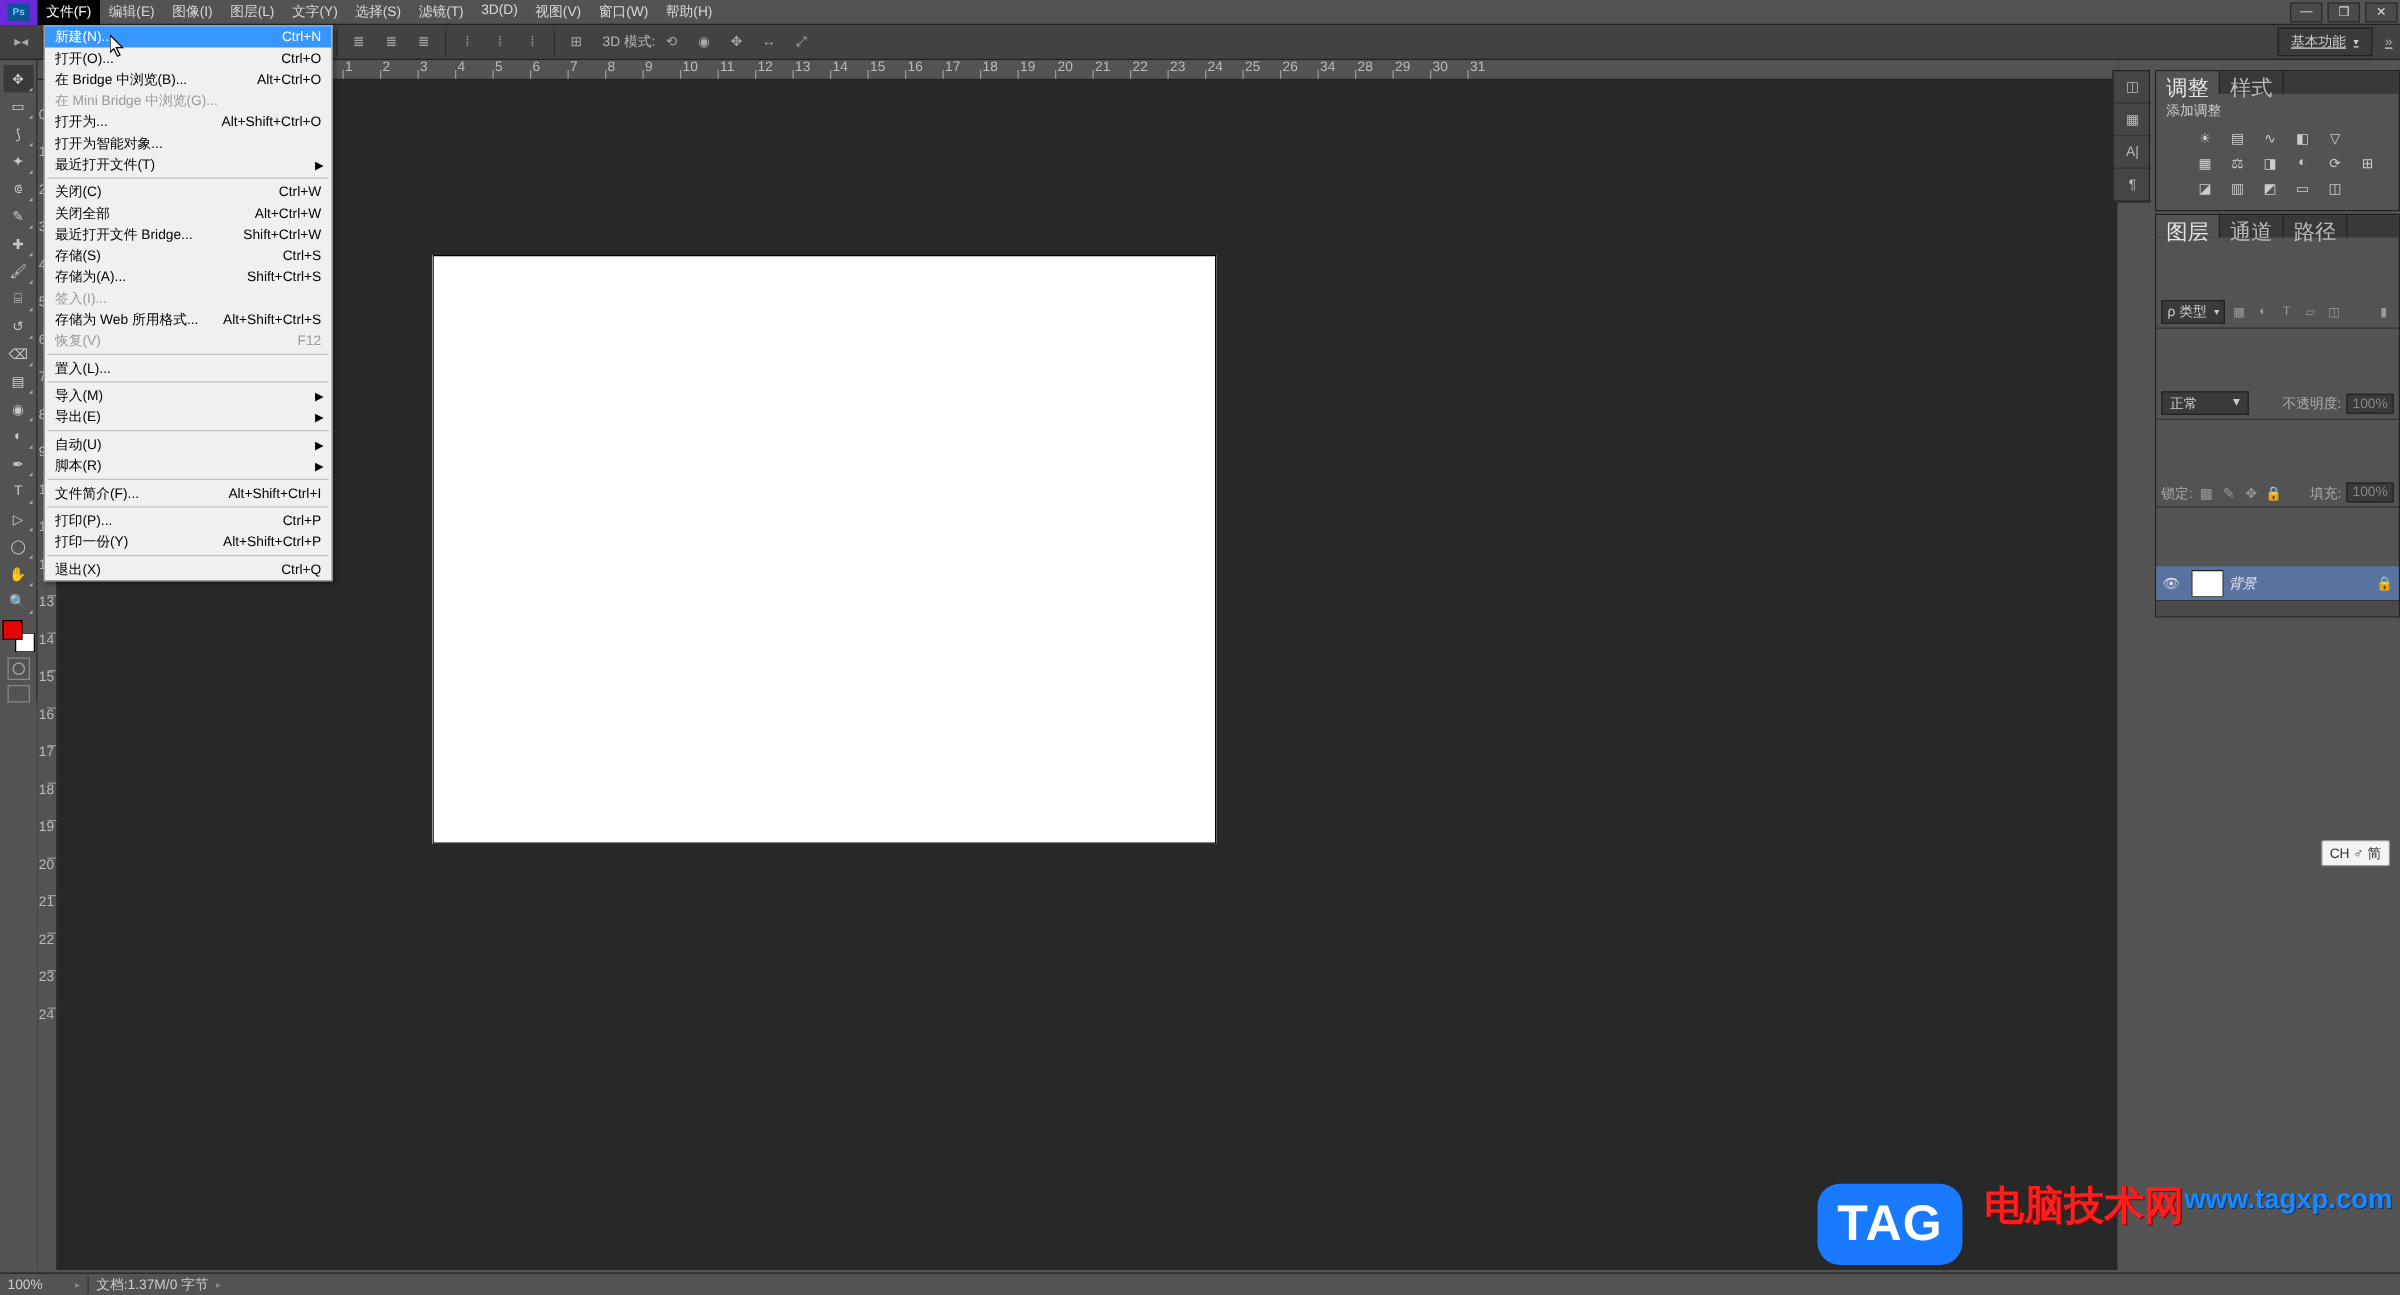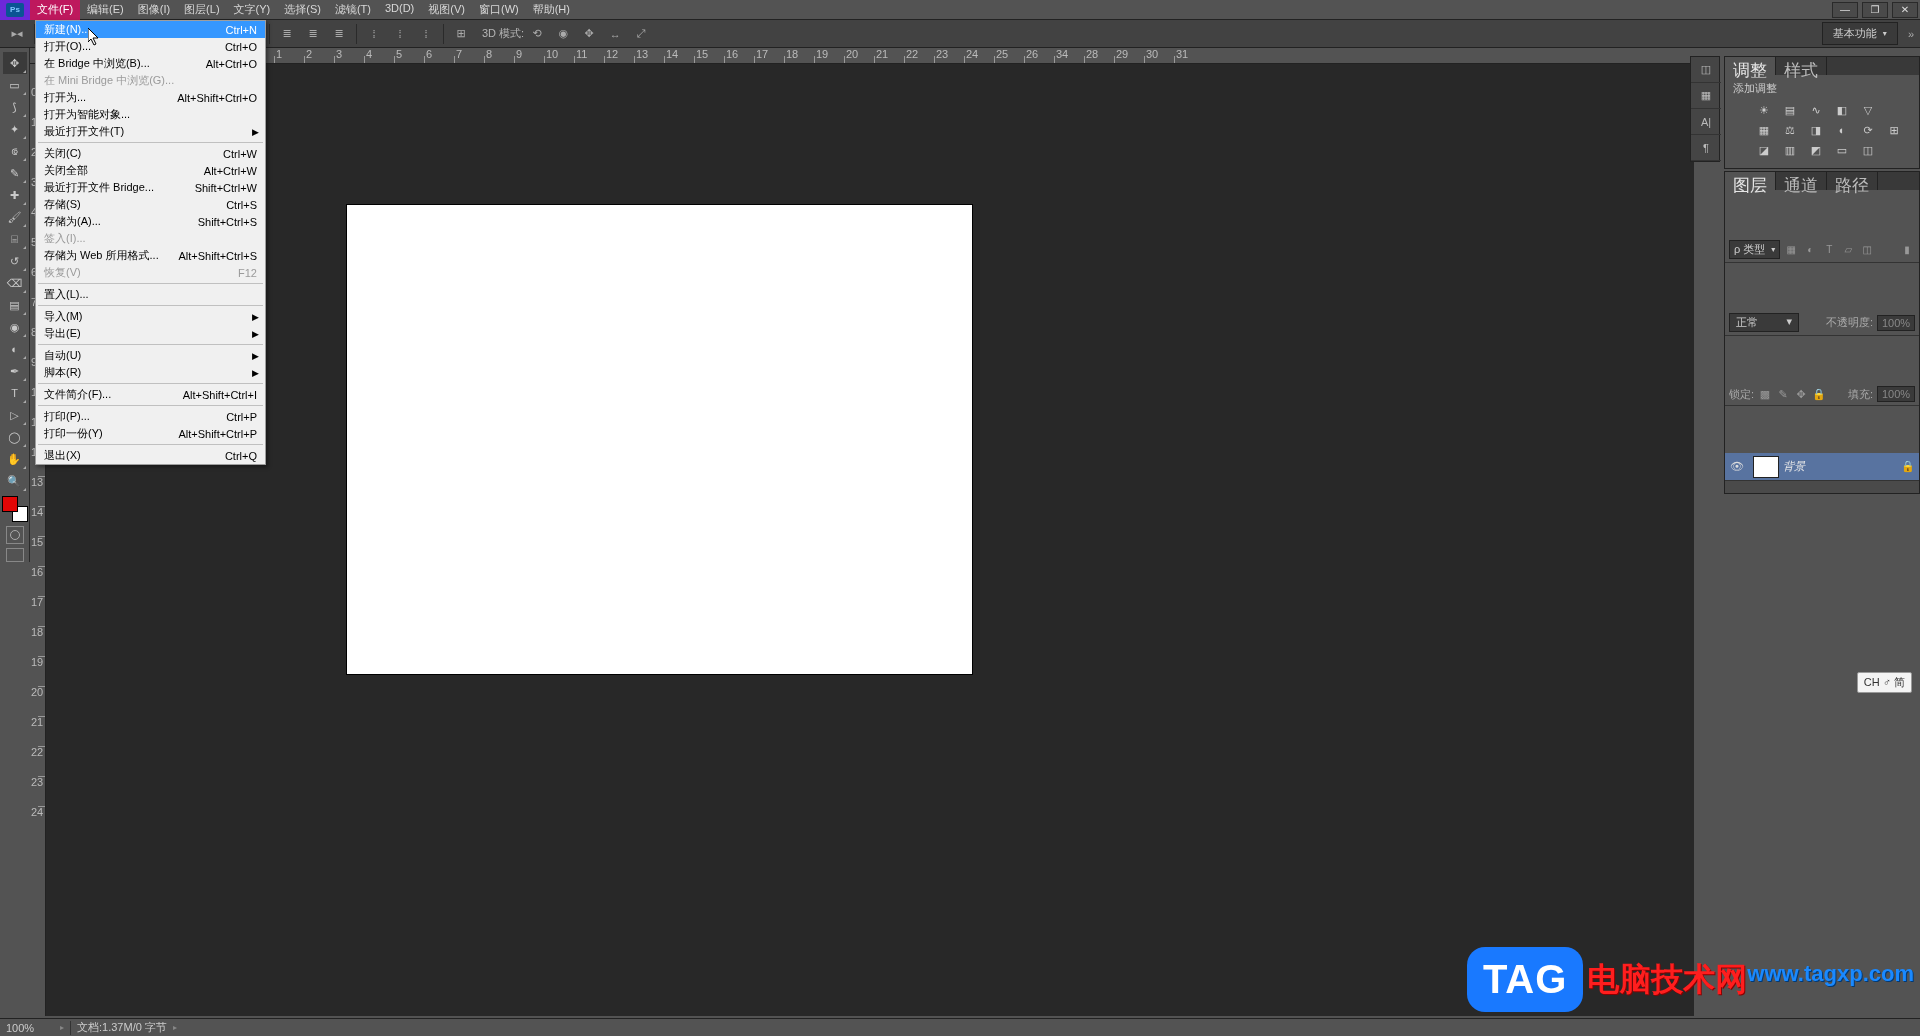--- a/index.html
+++ b/index.html
@@ -3,30 +3,30 @@
 <meta charset="utf-8">
 <style>
 * { margin: 0; padding: 0; box-sizing: border-box; font-family: "Microsoft YaHei", Tahoma, sans-serif; font-size: 11px; }
 body { background: #535353; width: 1920px; height: 1036px; overflow: hidden; position: relative; color: #d8d8d8; }
 
 
 .menubar { background: #535353; height: 20px; display: flex; align-items: center; border-bottom: 1px solid #222; }
 .ps-logo { width: 30px; height: 20px; display:flex; align-items:center; justify-content:center; background:#6d28d9;}
 .ps-logo-box { width:18px; height:14px; background:#0b5494; color:#7fc7ff; font-size:8px; font-weight:bold; display:flex; align-items:center; justify-content:center; border-radius:2px; }
 .menu-item { padding: 3px 7px; cursor: default; color: #d8d8d8; }
-.menu-item.active { background: #be185d; color: #fff; }
+.menu-item.active { background: #000000; color: #fff; }
 .window-controls { margin-left:auto; display:flex; }
 .win-btn { width:26px; height:16px; margin:2px 2px; background:#4a4a4a; display:flex; align-items:center; justify-content:center; color:#ddd; border:1px solid #2a2a2a; font-size:10px; }
 
 
 .options-bar { background: #424242; height: 28px; border-bottom: 1px solid #222; display:flex; align-items:center; padding-left:4px; }
 .opt-ico { width:22px; height:22px; margin:0 2px; display:flex; align-items:center; justify-content:center; color:#aaa; border:1px solid transparent; }
 .opt-sep { width:1px; height:20px; background:#2a2a2a; margin:0 4px; }
 .opt-label { color:#b5b5b5; margin-left:8px; font-size:11px; }
-.options-right { margin-left:auto; display:flex; align-items:center; }
+.options-right { margin-left:auto; display:flex; align-items:center;text-decoration:underline; }
 .workspace-btn { background:#3a3a3a; border:1px solid #222; padding:3px 10px; color:#ccc; margin-right:4px; display:flex; align-items:center; }
 .chevron { margin-left:6px; font-size:8px; }
 .dbl-chevron { padding:0 6px; color:#aaa; }
 
 
 .dropdown { position:absolute; top:20px; left:35px; width:231px; background:#f0f0f0; border:1px solid #9e9e9e; box-shadow:2px 2px 4px rgba(0,0,0,0.4); z-index:1000; }
 .dd-item { display:flex; align-items:center; height:17px; padding:0 8px; color:#000; position:relative; }
 .dd-item.highlight { background:#3597ff; color:#fff; }
 .dd-item.disabled { color:#9a9a9a; }
 .dd-label { flex:1; }
@@ -97,21 +97,21 @@
 .canvas-wrap { position:absolute; top:16px; left:16px; right:0; bottom:0; overflow:hidden; }
 .canvas { position:absolute; top:140px; left:300px; width:627px; height:471px; background:#fff; box-shadow:0 0 0 1px #000 inset; }
 
 
 .statusbar { position:absolute; bottom:0; left:0; right:0; height:18px; background:#535353; border-top:1px solid #222; display:flex; align-items:center; padding:0 6px; color:#ccc; font-size:10px; }
 .zoom-box { width:48px; }
 .sb-sep { width:1px; height:14px; background:#333; margin:0 6px; }
 .sb-arrow { margin-left:6px; font-size:8px; color:#888; }
 
 
-.watermark { position:absolute; right:6px; bottom:24px; display:flex; align-items:center; gap:4px; }
+.watermark { position:absolute; right:6px; bottom:24px; display:flex; align-items:flex-start; gap:17px; }
 .tag-badge { background:#1979ff; color:#fff; font-weight:900; font-size:40px; padding:10px 16px; border-radius:18px; letter-spacing:1px; font-family:Arial,sans-serif; }
 .wm-text { display:flex; flex-direction:row; line-height:1.1; }
 .wm-cn { color:#ff1e1e; font-size:32px; font-weight:bold; text-shadow:1px 1px 0 #8a0000; }
 .wm-url { color:#1a89ff; font-size:22px; font-weight:bold; text-shadow:1px 1px 0 #003a77; }
 
 
 .ime { position:absolute; right:8px; top:672px; background:#f4f4f4; color:#333; border:1px solid #999; padding:2px 6px; border-radius:2px; font-size:11px; }
 </style>
 </head>
 <body>

